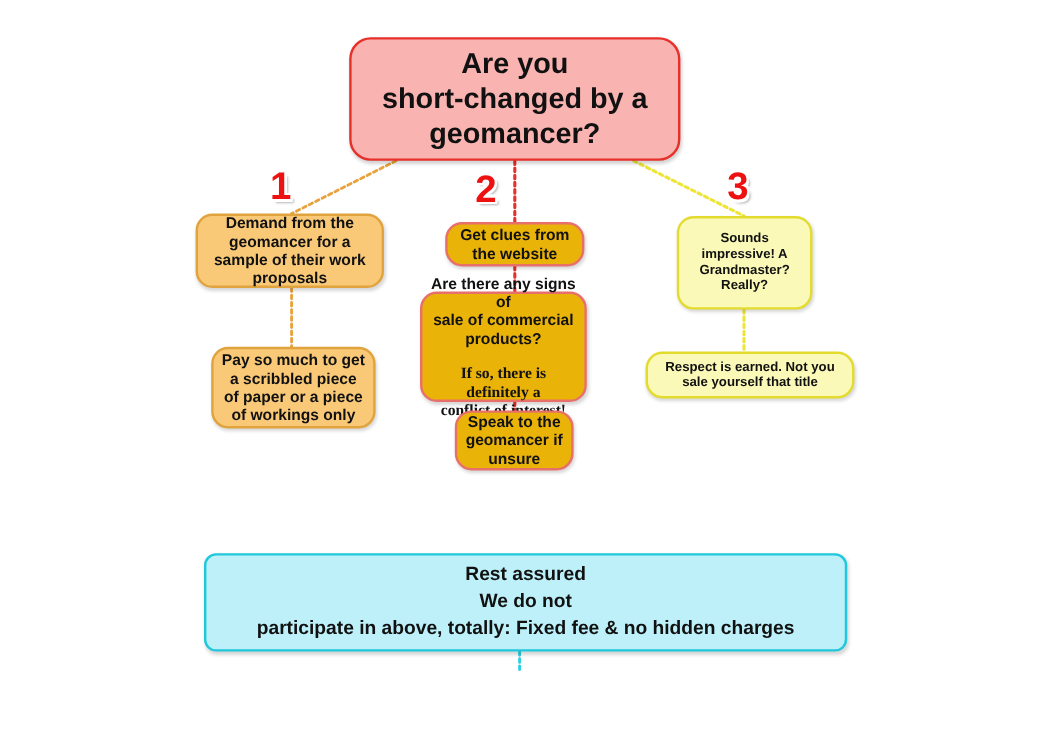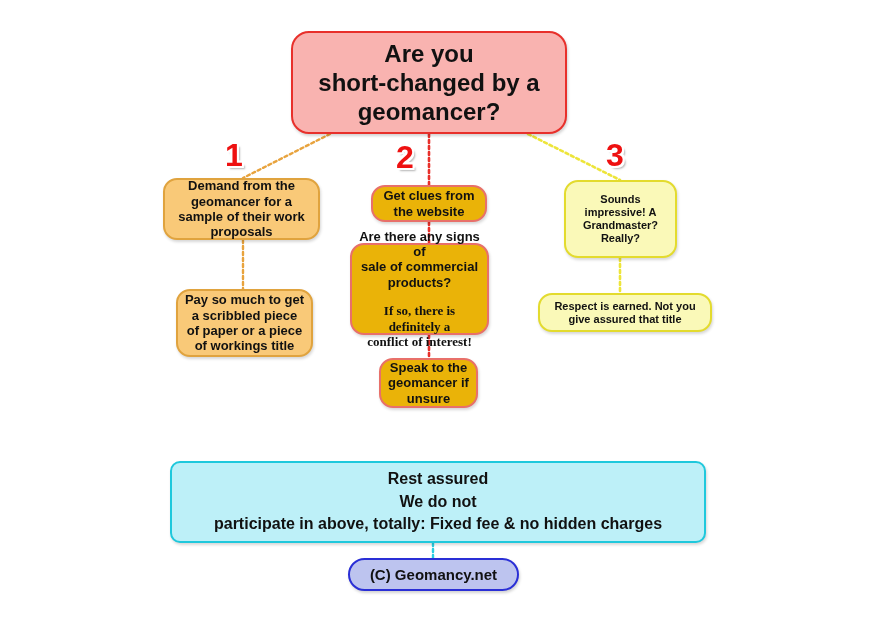--- a/index.html
+++ b/index.html
@@ -145,63 +145,60 @@
     <div class="nbody">Demand from the
 geomancer for a
 sample of their work
 proposals</div>
   </div>
 
   <div class="node n-orange" style="left:176px; top:289px; width:137px; height:68px;">
     <div class="nbody">Pay so much to get
 a scribbled piece
 of paper or a piece
-of workings title</div>
+of workings only</div>
   </div>
 
   <div class="badge" style="left:396px; top:141px;">2</div>
 
   <div class="node n-pink" style="left:371px; top:185px; width:116px; height:37px;">
     <div class="nbody">Get clues from
 the website</div>
   </div>
 
   <div class="node n-pink" style="left:350px; top:243px; width:139px; height:92px; white-space:normal;">
     <div class="nbody">
       <div class="para" style="white-space:pre-line;">Are there any signs of
 sale of commercial
 products?</div>
       <div class="para" style="white-space:pre-line;font-family:Liberation Serif, serif;">If so, there is definitely a
 conflict of interest!</div>
     </div>
   </div>
 
-  <div class="node n-pink" style="left:379px; top:358px; width:99px; height:50px;">
+  <div class="node n-pink" style="left:379px; top:342px; width:99px; height:50px;">
     <div class="nbody">Speak to the
 geomancer if
 unsure</div>
   </div>
 
   <div class="badge" style="left:606px; top:139px;">3</div>
 
   <div class="node n-yellow" style="left:564px; top:180px; width:113px; height:78px;">
     <div class="nbody">Sounds
 impressive! A
 Grandmaster?
 Really?</div>
   </div>
 
   <div class="node n-yellow" style="left:538px; top:293px; width:174px; height:39px;">
     <div class="nbody">Respect is earned. Not you
-give assured that title</div>
+sale yourself that title</div>
   </div>
 
   <div class="node n-cyan" style="left:170px; top:461px; width:536px; height:82px;border-radius:10px;">
     <div class="nbody">Rest assured
 We do not
 participate in above, totally: Fixed fee &amp; no hidden charges</div>
   </div>
 
-  <div class="node n-footer" style="left:348px; top:558px; width:171px; height:33px;">
-    <div class="nbody">(C) Geomancy.net</div>
-  </div>
 
 </div>
 
 </body></html>

